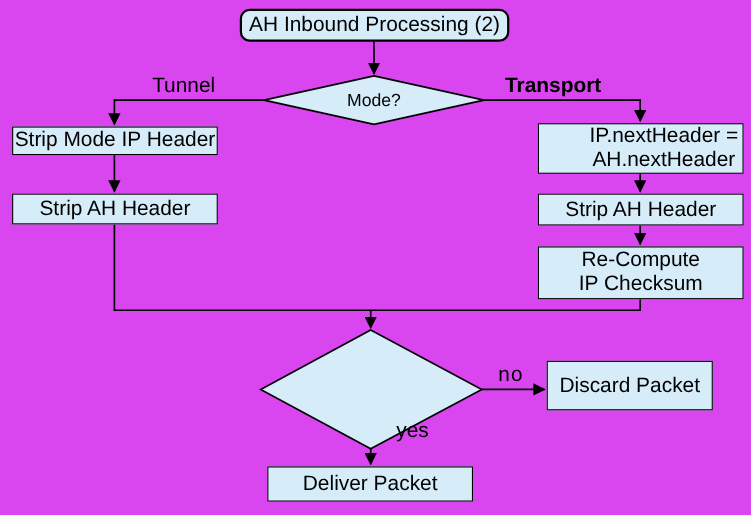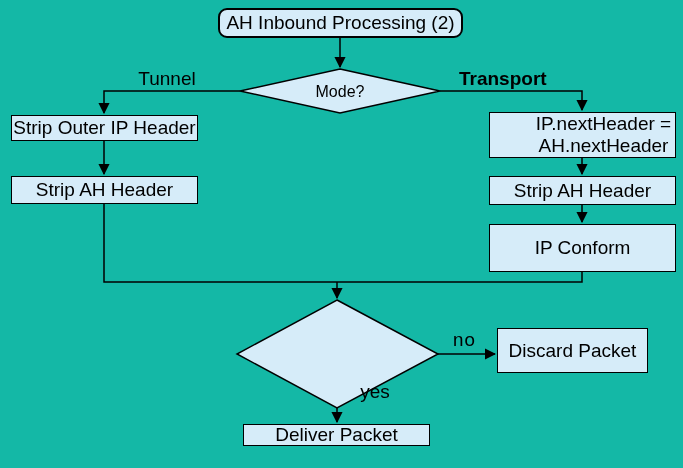--- a/index.html
+++ b/index.html
@@ -2,21 +2,21 @@
 <html><head>
 <meta charset="utf-8">
 <style>
   * { margin: 0; padding: 0; box-sizing: border-box; }
   html, body { background: #ffffff; }
   body { font-family: "Liberation Sans", sans-serif; color: #000; }
   .canvas {
     position: relative;
     width: 683px;
     height: 468px;
-    background: #14b8a6;
+    background: #d946ef;
     overflow: hidden;
   }
   svg.wires { position: absolute; left: 0; top: 0; width: 683px; height: 468px; }
   .node {
     position: absolute;
     background: #d6ecf9;
     border: 1.5px solid #000;
     display: flex;
     flex-direction: column;
     align-items: center;
@@ -72,45 +72,46 @@
 
     <polygon points="340,69 440,91 340,113 240,91" stroke="#000" stroke-width="1.5" fill="#d6ecf9"></polygon>
     <polygon points="337,300 438,354 337,408 237,354" stroke="#000" stroke-width="1.5" fill="#d6ecf9"></polygon>
   </svg>
 
   <div class="node rounded" style="left:218px; top:8px; width:245px; height:30px;">
     <span>AH Inbound Processing (2)</span>
   </div>
 
   <div class="node" style="left:11px; top:115px; width:187px; height:26px;">
-    <span>Strip Outer IP Header</span>
+    <span>Strip Mode IP Header</span>
   </div>
 
   <div class="node" style="left:11px; top:176px; width:187px; height:28px;">
     <span>Strip AH Header</span>
   </div>
 
   <div class="node" style="left:489px; top:112px; width:187px; height:46px;padding-left:42px;">
     <span>IP.nextHeader =</span>
     <span>AH.nextHeader</span>
   </div>
 
   <div class="node" style="left:489px; top:176px; width:187px; height:29px;">
     <span>Strip AH Header</span>
   </div>
 
   <div class="node" style="left:489px; top:224px; width:187px; height:48px;">
-    <span>IP Conform</span>
+    <span>Re-Compute</span>
+    <span>IP Checksum</span>
   </div>
 
   <div class="node" style="left:497px; top:328px; width:151px; height:45px;">
     <span>Discard Packet</span>
   </div>
 
-  <div class="node" style="left:243px; top:424px; width:187px; height:22px;justify-content:center;">
+  <div class="node" style="left:243px; top:424px; width:187px; height:32px;justify-content:center;">
     <span>Deliver Packet</span>
   </div>
 
   <div class="dlabel" style="left:290px; top:80px; width:100px; height:22px;">
     <span>Mode?</span>
   </div>
 
 
   <div class="elabel" style="left:127px; top:69px; width:80px;">Tunnel</div>
   <div class="elabel" style="left:459px; top:69px; width:82px;font-weight:bold;">Transport</div>

